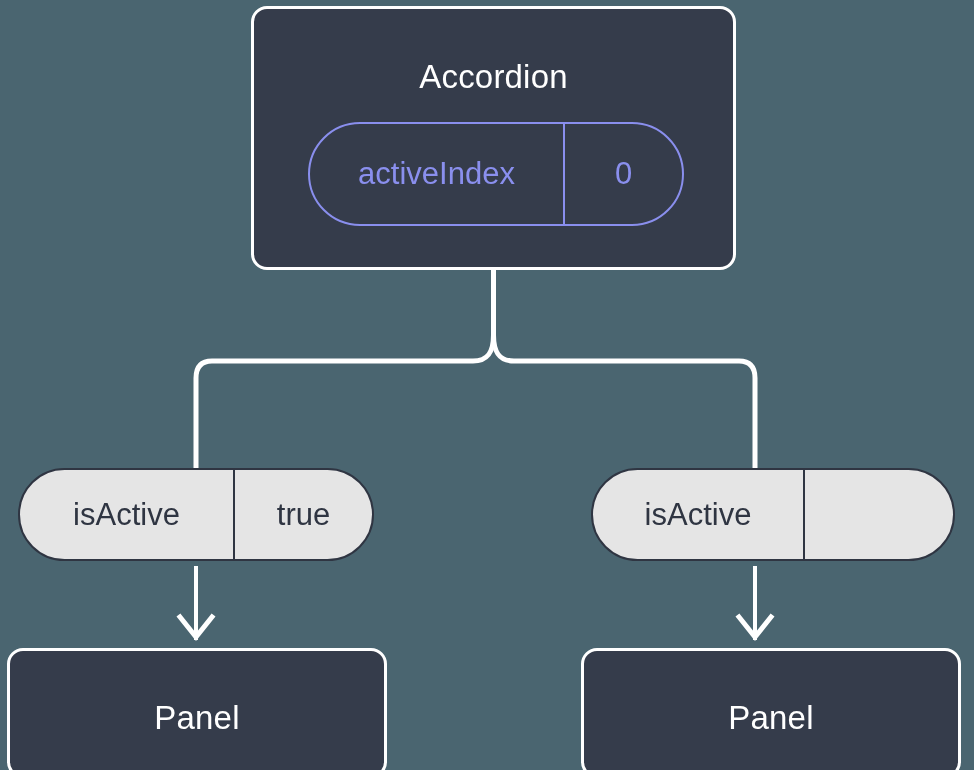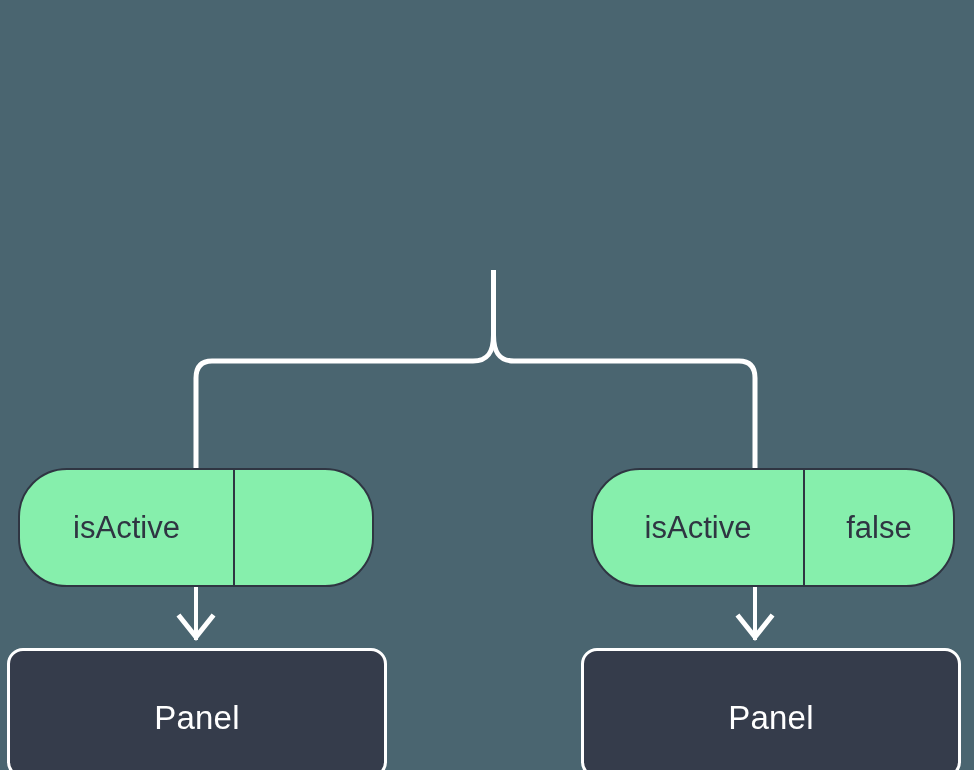--- a/index.html
+++ b/index.html
@@ -99,22 +99,22 @@
     justify-content: center;
     color: #8a8fee;
     font-size: 31px;
   }
 
   
   .prop-pill {
     position: absolute;
     box-sizing: border-box;
     top: 468px;
-    height: 119px;
-    background: #86efac;
+    height: 93px;
+    background: #e5e5e5;
     border: 2px solid #2f3542;
     border-radius: 49px;
     display: flex;
     align-items: stretch;
     overflow: hidden;
   }
   .prop-pill .pill-key {
     display: flex;
     align-items: center;
     justify-content: center;
@@ -164,28 +164,36 @@
              C 750 361, 755 367, 755 378
              L 755 468" fill="none" stroke="#ffffff" stroke-width="5" stroke-linecap="butt" stroke-linejoin="round"></path>
 
     <path d="M 196 566 L 196 640" fill="none" stroke="#ffffff" stroke-width="4"></path>
     <path d="M 180 617 L 196 637 L 212 617" fill="none" stroke="#ffffff" stroke-width="5" stroke-linecap="square" stroke-linejoin="miter"></path>
 
     <path d="M 755 566 L 755 640" fill="none" stroke="#ffffff" stroke-width="4"></path>
     <path d="M 739 617 L 755 637 L 771 617" fill="none" stroke="#ffffff" stroke-width="5" stroke-linecap="square" stroke-linejoin="miter"></path>
   </svg>
 
+  <div id="accordion-card" class="card">
+    <div id="accordion-title" class="card-title">Accordion</div>
+
+    <div id="active-index-pill">
+      <div class="pill-key">activeIndex</div>
+      <div class="pill-val">0</div>
+    </div>
+  </div>
 
   <div id="pill-left" class="prop-pill">
     <div class="pill-key">isActive</div>
+    <div class="pill-val">true</div>
   </div>
 
   <div id="pill-right" class="prop-pill">
     <div class="pill-key">isActive</div>
-    <div class="pill-val">false</div>
   </div>
 
   <div id="panel-left-card" class="card">
     <div class="card-title panel-title">Panel</div>
   </div>
 
   <div id="panel-right-card" class="card">
     <div class="card-title panel-title">Panel</div>
   </div>
 

